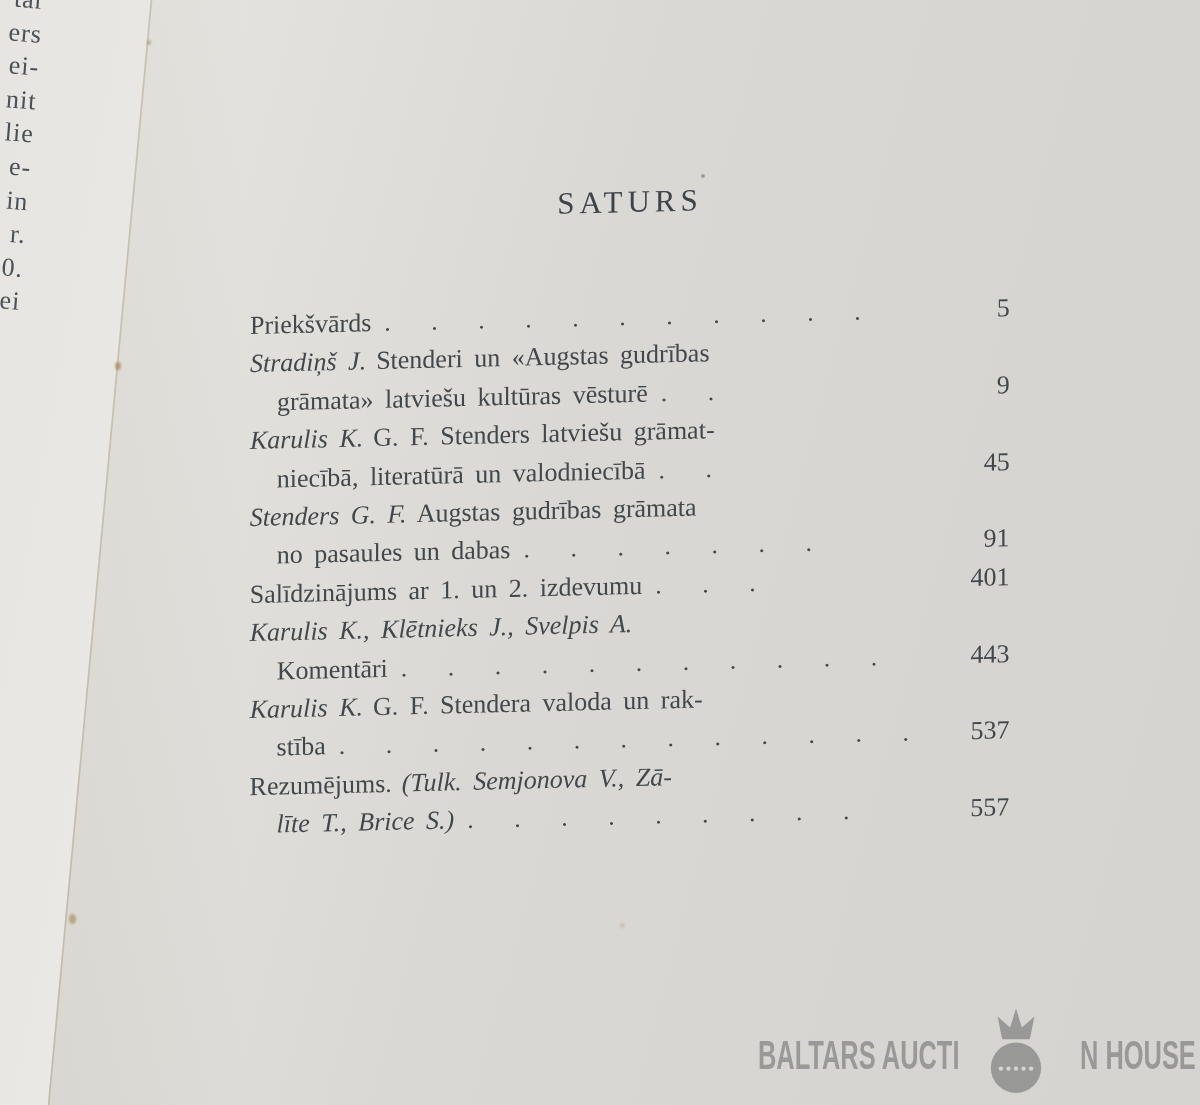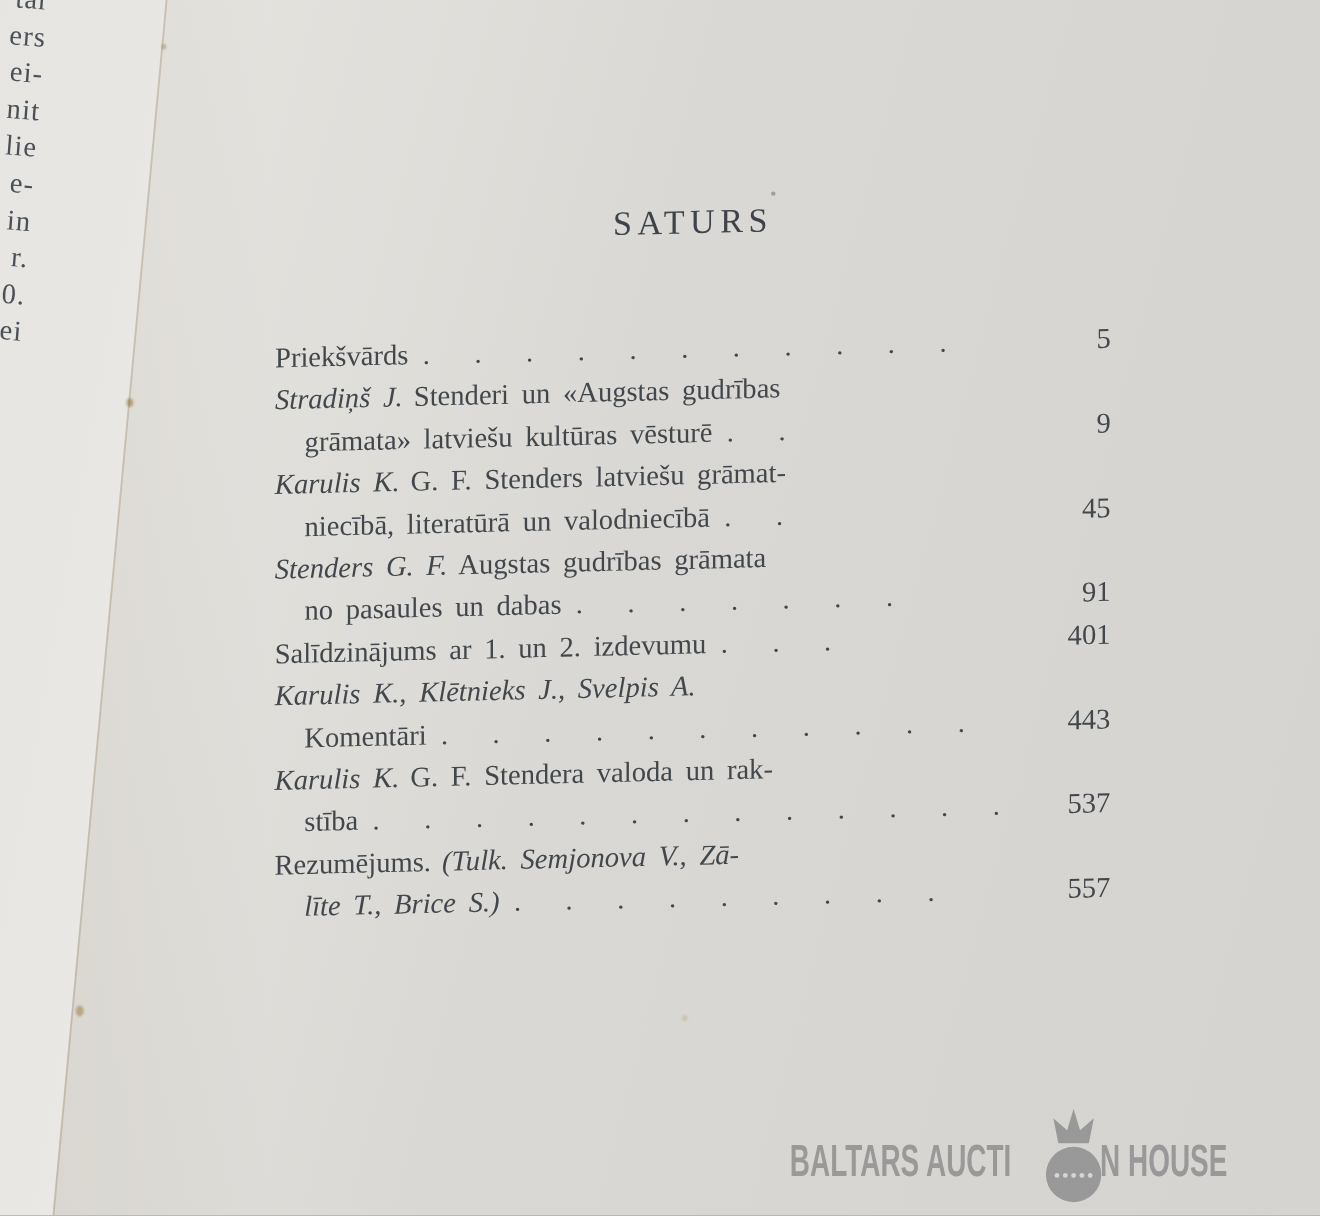--- a/index.html
+++ b/index.html
@@ -87,21 +87,21 @@
     font-size:23px;letter-spacing:2px;word-spacing:10px;
     color:var(--watermark,#8c8c8c);opacity:.8;
   }
   .wm-name{
     position:absolute;left:0;top:24px;height:62px;
     display:flex;align-items:center;
     font-family:"Liberation Sans","DejaVu Sans",sans-serif;
     font-weight:bold;font-size:41px;
     color:var(--watermark,#8c8c8c);opacity:.82;
   }
-  .wm-seg{display:inline-block;overflow:visible;white-space:nowrap;}
+  .wm-seg{display:inline-block;overflow:visible;white-space:nowrap;margin-left:40px;}
   .wm-seg>span{display:inline-block;transform:scaleX(.62);transform-origin:left center;}
   .wm-seg.pre{width:234px;}
   .wm-seg.post{width:130px;text-align:right;}
   .wm-logo{width:52px;height:88px;margin:0 -2px;position:relative;top:-4px;flex:0 0 auto;}
 </style>
 </head>
 <body>
 
 <div class="photo">
 

